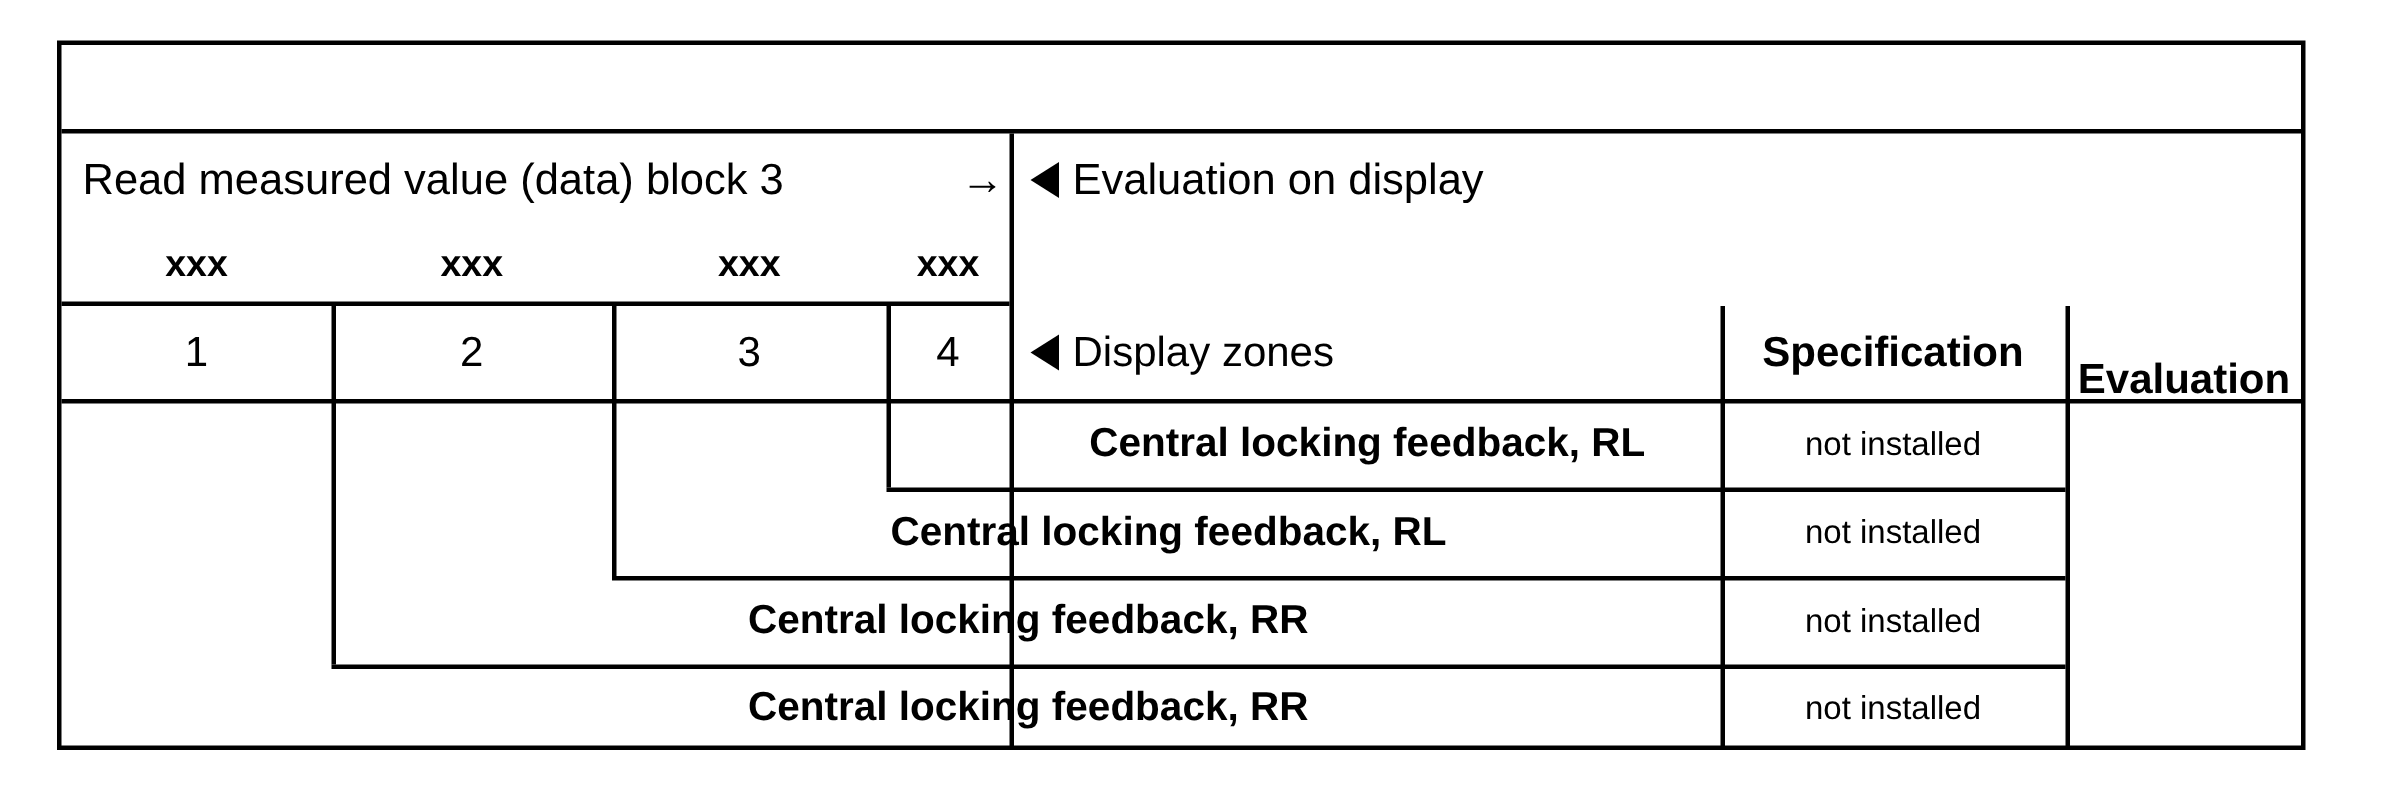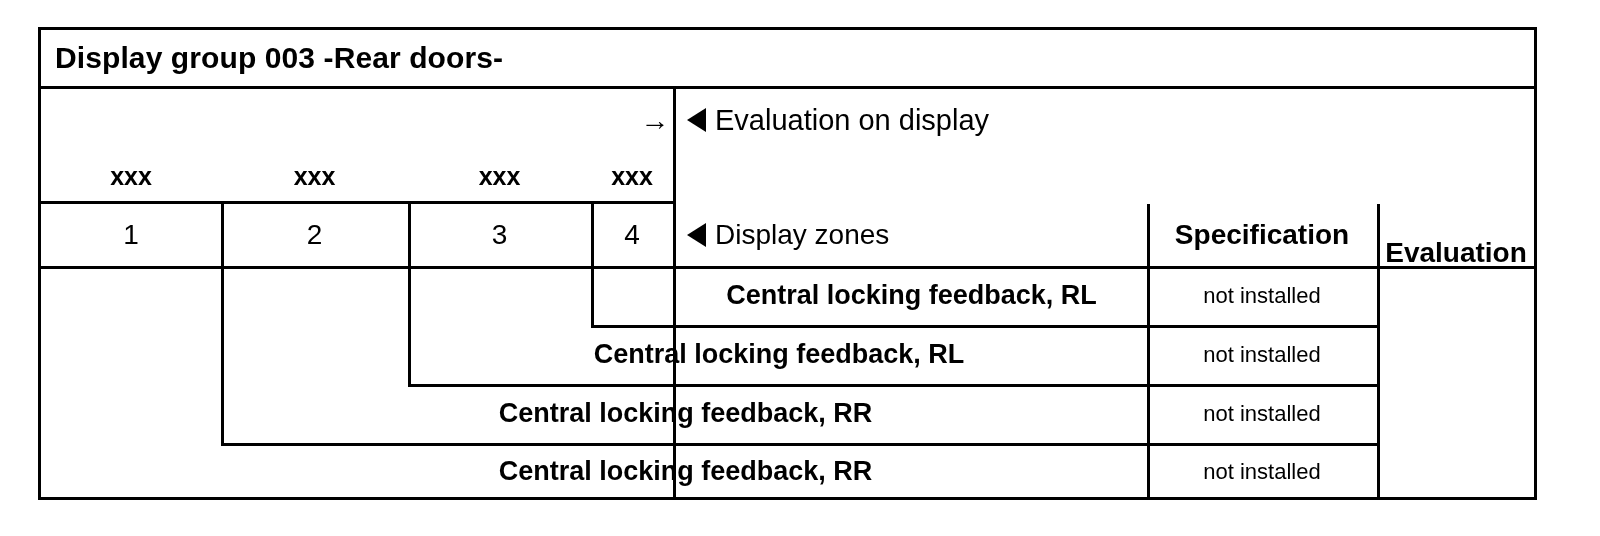--- a/index.html
+++ b/index.html
@@ -106,24 +106,24 @@
     margin-right: 9px;
     flex: 0 0 auto;
   }
 </style>
 </head>
 <body>
 
 <div class="sheet">
   <div class="inner">
 
-    <div class="cell left title-text" style="left:14px; top:0px; width:1200px; height:56px;">Display group 003 -Rear doors-</div>
 
     <div class="h-rule" style="left:0px; top:56px; width:1493px;"></div>
 
+    <div class="cell left read-text" style="left:14px; top:59px; width:580px; height:62px;">Read measured value (data) block 3</div>
 
     <div class="cell center arrow-glyph" style="left:594px; top:59px; width:40px; height:62px;">→</div>
 
     <div class="v-rule" style="left:632px; top:59px; height:411px;"></div>
 
     <div class="cell left" style="left:646px; top:59px; width:540px; height:62px;">
       <span class="tri-left"></span>
       <span class="read-text">Evaluation on display</span>
     </div>
 

